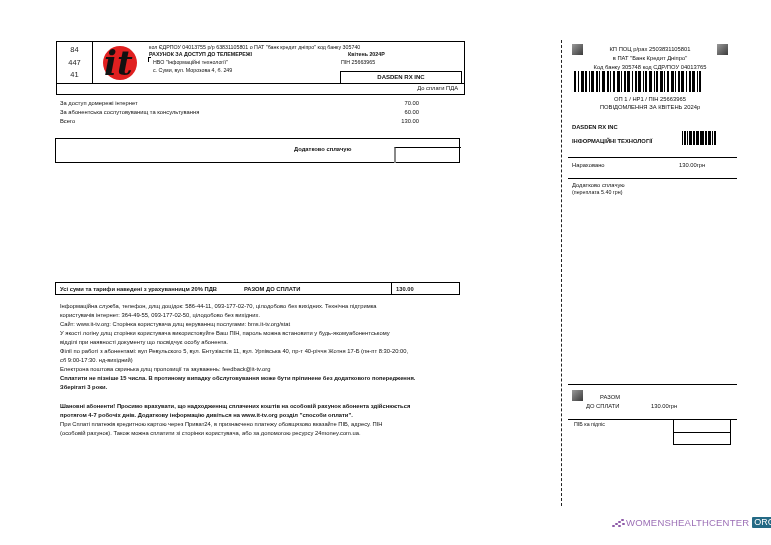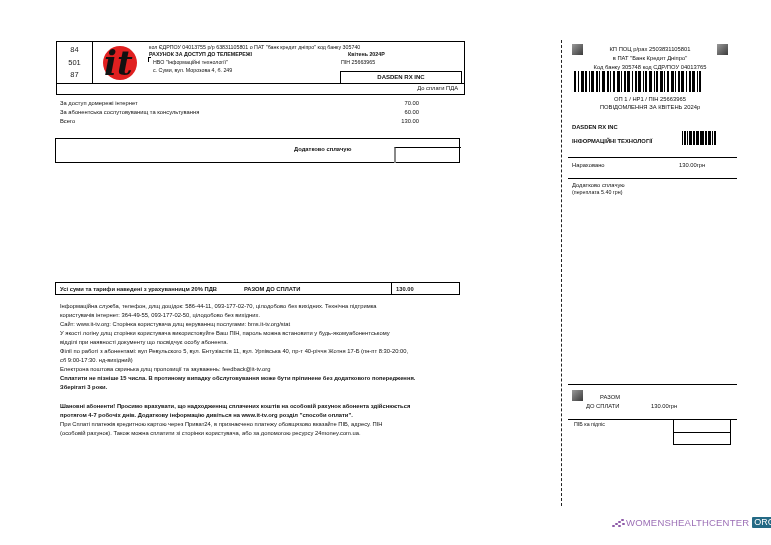--- a/index.html
+++ b/index.html
@@ -44,22 +44,22 @@
   .wm .dots i { position: absolute; width: 2.5px; height: 2.5px; border-radius: 50%; background: #8e5aa8; }
   .wm .txt { font-size: 9.5px; color: #9c6fb6; letter-spacing: 0.2px; }
   .wm .org { margin-left: 3px; background: #246a85; color: #fff; font-size: 9px; padding: 0 2px; line-height: 11px; border-radius: 1px; }
 </style>
 </head>
 <body>
 
 <div class="abs hdr">
   <div class="numcol">
     <div>84</div>
-    <div>501</div>
-    <div>87</div>
+    <div>447</div>
+    <div>41</div>
   </div>
   <div class="client-box">DASDEN RX INC</div>
   <div class="hline"></div>
   <div class="pay-pda">До сплати ПДА</div>
 </div>
 
 <div class="abs logo">
   <svg width="45" height="40" viewBox="0 0 45 40">
     <circle cx="20" cy="21" r="17" fill="#e02020"></circle>
     <text x="4" y="33" font-family="DejaVu Serif, serif" font-style="italic" font-weight="bold" font-size="34" fill="#111">it</text>

